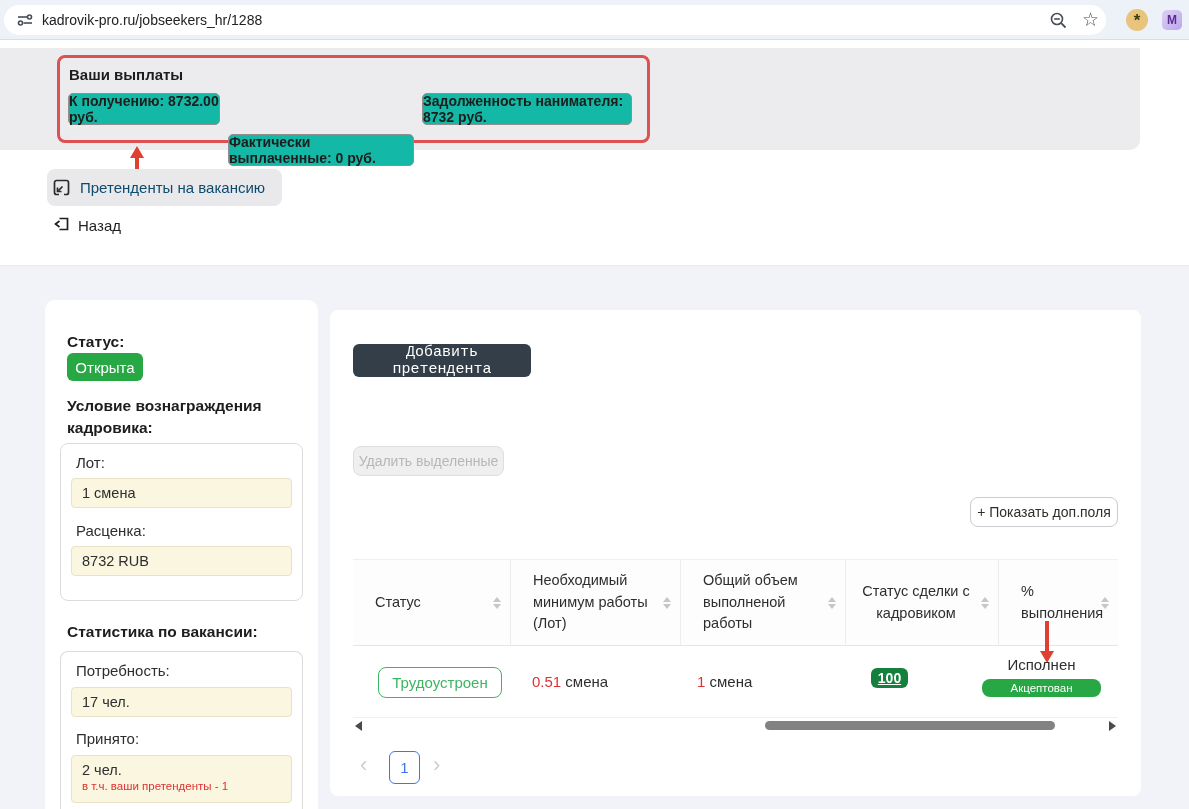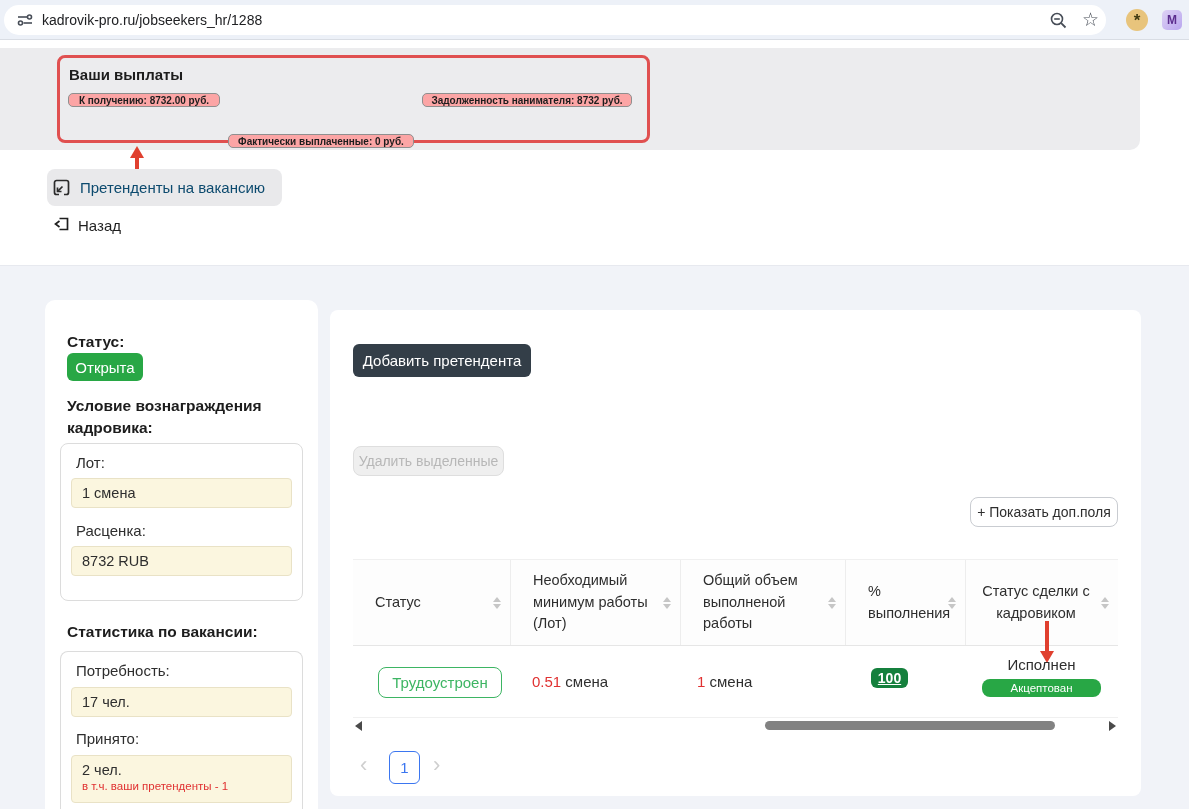--- a/index.html
+++ b/index.html
@@ -13,21 +13,21 @@
   .url-text { position:absolute; left:38px; top:7px; font-size:14px; color:#202124; }
   .zoom-icon { position:absolute; left:1045px; top:6px; width:18px; height:18px; }
   .star-icon { position:absolute; left:1078px; top:3px; font-size:19px; color:#474d57; }
   .ext-1 { position:absolute; left:1126px; top:9px; width:22px; height:22px; border-radius:50%; background:#e8c47c; color:#3f3a12; font-size:17px; font-weight:bold; text-align:center; line-height:24px; }
   .ext-2 { position:absolute; left:1162px; top:10px; width:20px; height:20px; border-radius:5px; background:linear-gradient(135deg,#ded2f5,#b9a6ee); color:#5b2d8e; font-size:12px; font-weight:bold; text-align:center; line-height:20px; }
 
   
   .gray-band { position:absolute; left:0; top:48px; width:1140px; height:102px; background:#ececee; border-radius:0 0 10px 0; }
   .payments-panel { position:absolute; left:57px; top:55px; width:593px; height:88px; border:3px solid #e05050; border-radius:8px; }
   .payments-title { position:absolute; left:69px; top:66px; font-size:15px; font-weight:bold; color:#1d1d1d; }
-  .pay-btn { position:absolute; top:93px; height:14px; background:#fca5a5; border:1px solid #8f8f8f; border-radius:5px; font-size:10px; font-weight:bold; color:#1d1d1d; display:flex; align-items:center; justify-content:center; }
+  .pay-btn { position:absolute; top:93px; height:32px; background:#14b8a6; border:1px solid #8f8f8f; border-radius:5px; font-size:14px; font-weight:bold; color:#1d1d1d; display:flex; align-items:center; justify-content:center; }
   .pay-btn.b1 { left:68px; width:152px; }
   .pay-btn.b2 { left:228px; width:186px;margin-top:41px; }
   .pay-btn.b3 { left:422px; width:210px; }
 
   
   .arrow-up { position:absolute; left:130px; top:146px; width:14px; }
   .arrow-up .head { width:0; height:0; border-left:7px solid transparent; border-right:7px solid transparent; border-bottom:12px solid #e0402f; }
   .arrow-up .shaft { width:4px; height:20px; background:#e0402f; margin:0 auto; }
   .arrow-down { position:absolute; left:1040px; top:621px; width:14px; }
   .arrow-down .head { width:0; height:0; border-left:7px solid transparent; border-right:7px solid transparent; border-top:12px solid #e0402f; }
@@ -55,21 +55,21 @@
   .need-label { left:76px; top:662px; }
   .accepted-label { left:76px; top:730px; }
   .yellow-input { position:absolute; left:71px; width:221px; background:#fbf6df; border:1px solid #e9e2c6; border-radius:4px; font-size:14.5px; color:#2e2e2e; padding:6px 10px 0 10px; }
   .lot-input { top:478px; height:30px; }
   .rate-input { top:546px; height:30px; }
   .need-input { top:687px; height:30px; }
   .accepted-input { top:755px; height:48px; }
   .accepted-note { font-size:11.5px; color:#e03131; margin-top:2px; }
 
   
-  .add-btn { position:absolute; left:353px; top:344px; width:178px; height:33px; background:#333e48; border:none; border-radius:6px; color:#fff; font-size:15px; font-family:Liberation Sans, sans-serif; }
+  .add-btn { position:absolute; left:353px; top:344px; width:178px; height:33px; background:#333e48; border:none; border-radius:6px; color:#fff; font-size:15px; font-family:Liberation Mono, monospace; }
   .search-input { position:absolute; left:353px; top:395px; width:765px; height:36px; border:1px solid #c9ccd1; border-radius:6px; padding-left:14px; font-size:15px; color:#333; font-family:"Liberation Sans",sans-serif; }
   .search-input::placeholder { color:#b9bdc3; }
   .delete-btn { position:absolute; left:353px; top:446px; width:151px; height:30px; background:#efefef; border:1px solid #dedede; border-radius:8px; color:#b7b7b7; font-size:14px; font-family:"Liberation Sans",sans-serif; }
   .show-fields-btn { position:absolute; left:970px; top:497px; width:148px; height:30px; background:#fff; border:1px solid #c9ccd1; border-radius:8px; color:#2e2e2e; font-size:14px; font-family:"Liberation Sans",sans-serif; }
 
   
   .table-header { position:absolute; left:353px; top:559px; width:765px; height:87px; display:flex; border-top:1px solid #f0f0f0; border-bottom:1px solid #e6e6e6; background:#fdfdfd; }
   .th { position:relative; display:flex; align-items:center; font-size:14.5px; color:#2e2e2e; line-height:1.5; }
   .th + .th { border-left:1px solid #ededed; }
   .th .txt { padding-left:22px; padding-right:24px; }
@@ -195,29 +195,29 @@
           <div class="caret-down"></div>
         </div>
     </div>
     <div class="th c2">
       <div class="txt">Общий объем выполненой работы</div>
       <div class="sort">
           <div class="caret-up"></div>
           <div class="caret-down"></div>
         </div>
     </div>
+    <div class="th c5 center">
+      <div class="txt">Статус сделки с кадровиком</div>
+      <div class="sort">
+          <div class="caret-up"></div>
+          <div class="caret-down"></div>
+        </div>
+    </div>
     <div class="th c4">
       <div class="txt">% выполнения</div>
-      <div class="sort">
-          <div class="caret-up"></div>
-          <div class="caret-down"></div>
-        </div>
-    </div>
-    <div class="th c5 center">
-      <div class="txt">Статус сделки с кадровиком</div>
       <div class="sort">
           <div class="caret-up"></div>
           <div class="caret-down"></div>
         </div>
     </div>
   </div>
 
   <div class="arrow-down">
     <div class="shaft"></div>
       <div class="head"></div>

